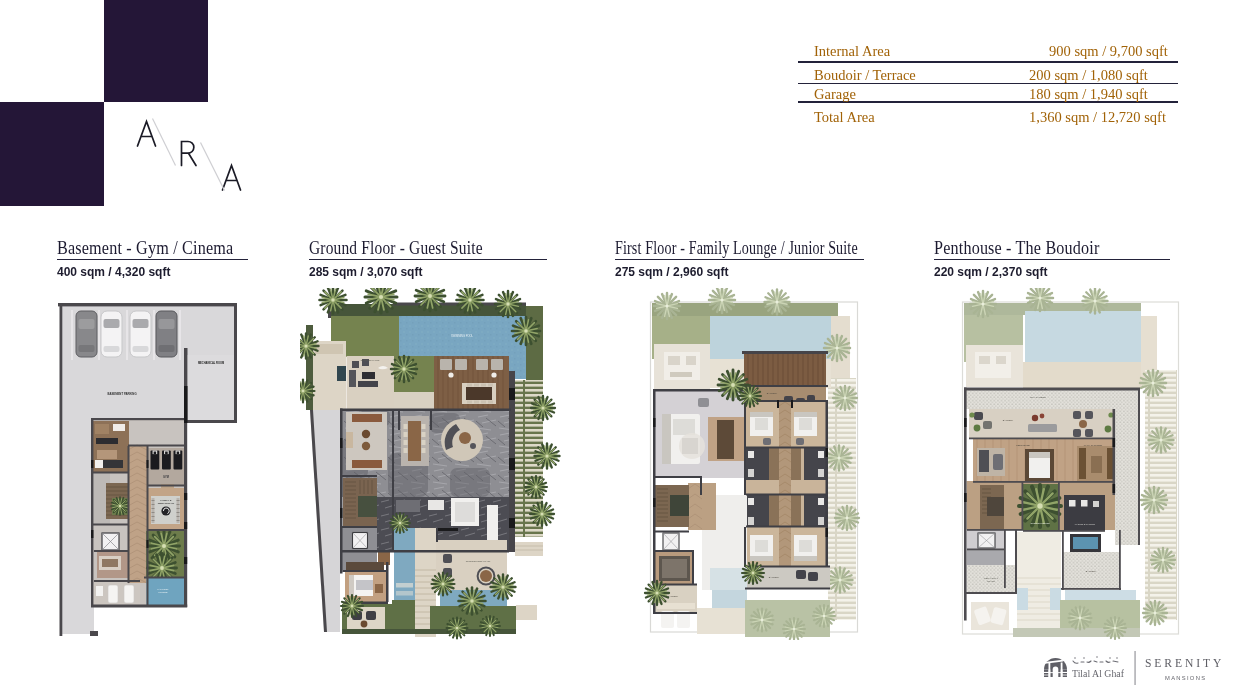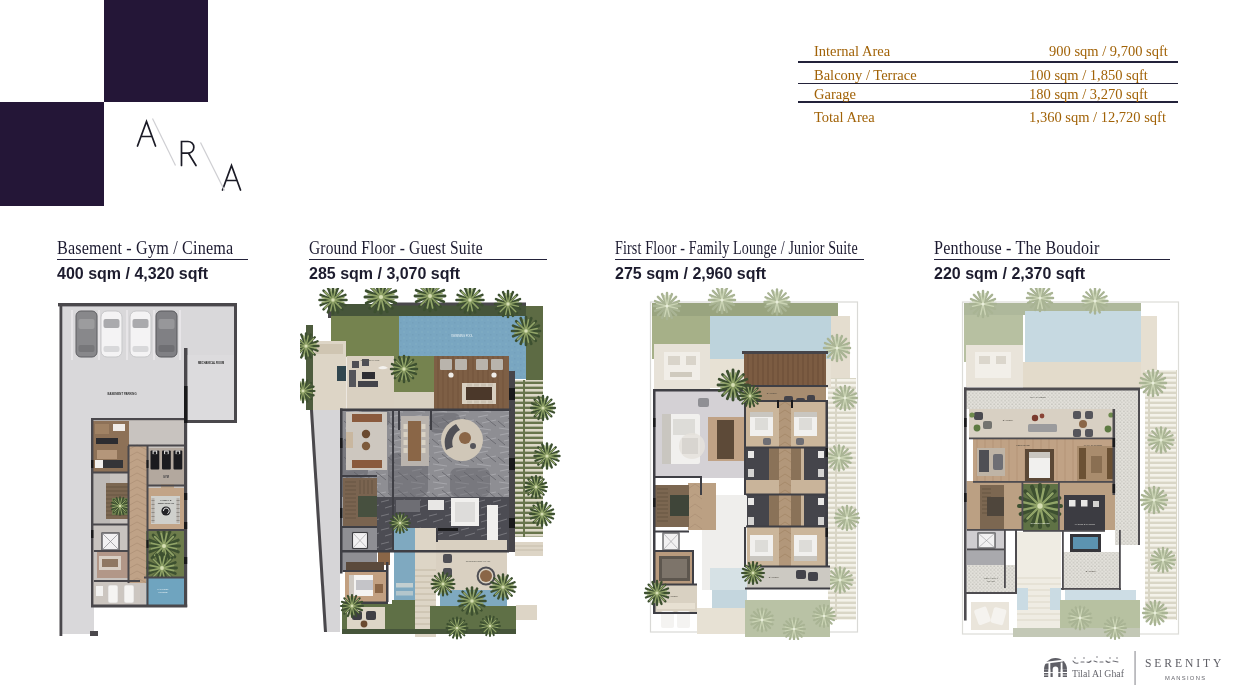--- a/index.html
+++ b/index.html
@@ -1,20 +1,20 @@
 <!DOCTYPE html>
 <html><head>
 <meta charset="utf-8">
 <style>
   html,body{margin:0;padding:0;background:#ffffff;width:1244px;height:700px;overflow:hidden;}
   body{font-family:"Liberation Sans", sans-serif;position:relative;}
   .abs{position:absolute;}
   .serif{font-family:"Liberation Serif", serif;}
   .title{font-family:"Liberation Serif", serif;font-size:18px;color:#1c1a30;letter-spacing:0.2px;white-space:nowrap;}
-  .subtitle{font-size:16px;color:#1d1c2e;font-weight:bold;letter-spacing:0px;white-space:nowrap;}
+  .subtitle{font-size:12px;color:#1d1c2e;font-weight:bold;letter-spacing:0px;white-space:nowrap;}
   .uline{position:absolute;height:1.5px;background:#23223a;}
 </style>
 </head>
 <body>
 
 <div class="abs" style="left:104px;top:0;width:104px;height:102px;background:#241637;"></div>
 
 <div class="abs" style="left:0;top:102px;width:104px;height:104px;background:#241637;"></div>
 
 <div class="abs" style="left:120px;top:100px;width:140px;height:110px;">
@@ -33,28 +33,28 @@
 
 <div class="abs serif" style="left:798px;top:36px;width:380px;font-size:14.5px;color:#a16207;">
 
   <div style="position:relative;height:25px;">
       <span style="position:absolute;left:16px;top:7px;">Internal Area</span>
       <span style="position:absolute;left:231px;top:7px;margin-left:20px;">900 sqm / 9,700 sqft</span>
     </div>
   <div style="height:1.5px;background:#23223a;"></div>
 
   <div style="position:relative;height:20px;">
-      <span style="position:absolute;left:16px;top:4px;">Balcony / Terrace</span>
-      <span style="position:absolute;left:231px;top:4px;">100 sqm / 1,850 sqft</span>
+      <span style="position:absolute;left:16px;top:4px;">Boudoir / Terrace</span>
+      <span style="position:absolute;left:231px;top:4px;">200 sqm / 1,080 sqft</span>
     </div>
   <div style="height:1.5px;background:#23223a;"></div>
 
   <div style="position:relative;height:17px;text-decoration:underline;">
       <span style="position:absolute;left:16px;top:1.5px;">Garage</span>
-      <span style="position:absolute;left:231px;top:1.5px;">180 sqm / 3,270 sqft</span>
+      <span style="position:absolute;left:231px;top:1.5px;">180 sqm / 1,940 sqft</span>
     </div>
   <div style="height:1.5px;background:#23223a;"></div>
 
   <div style="position:relative;height:21px;">
       <span style="position:absolute;left:16px;top:6px;">Total Area</span>
       <span style="position:absolute;left:231px;top:6px;">1,360 sqm / 12,720 sqft</span>
     </div>
 </div>
 
 <div class="abs title" style="left:57px;top:238px;transform:scaleX(0.897);transform-origin:0 50%;">Basement - Gym / Cinema</div>

